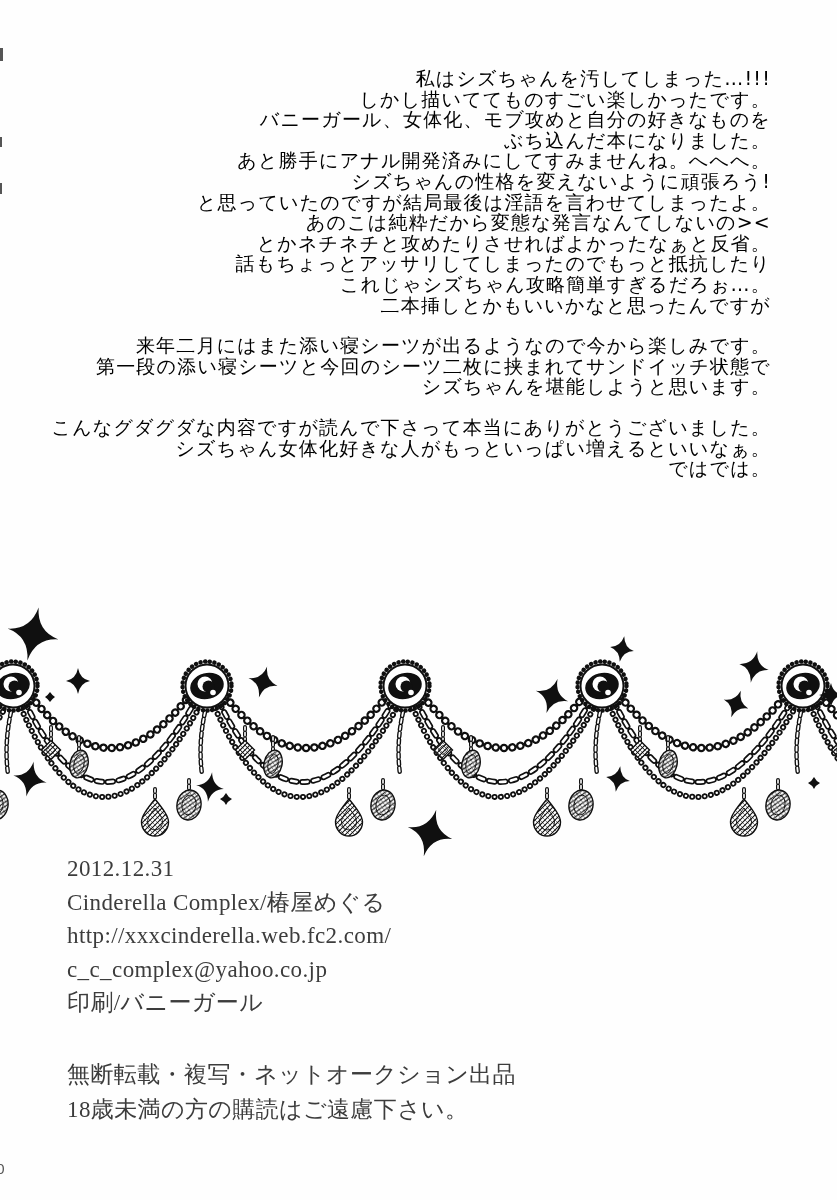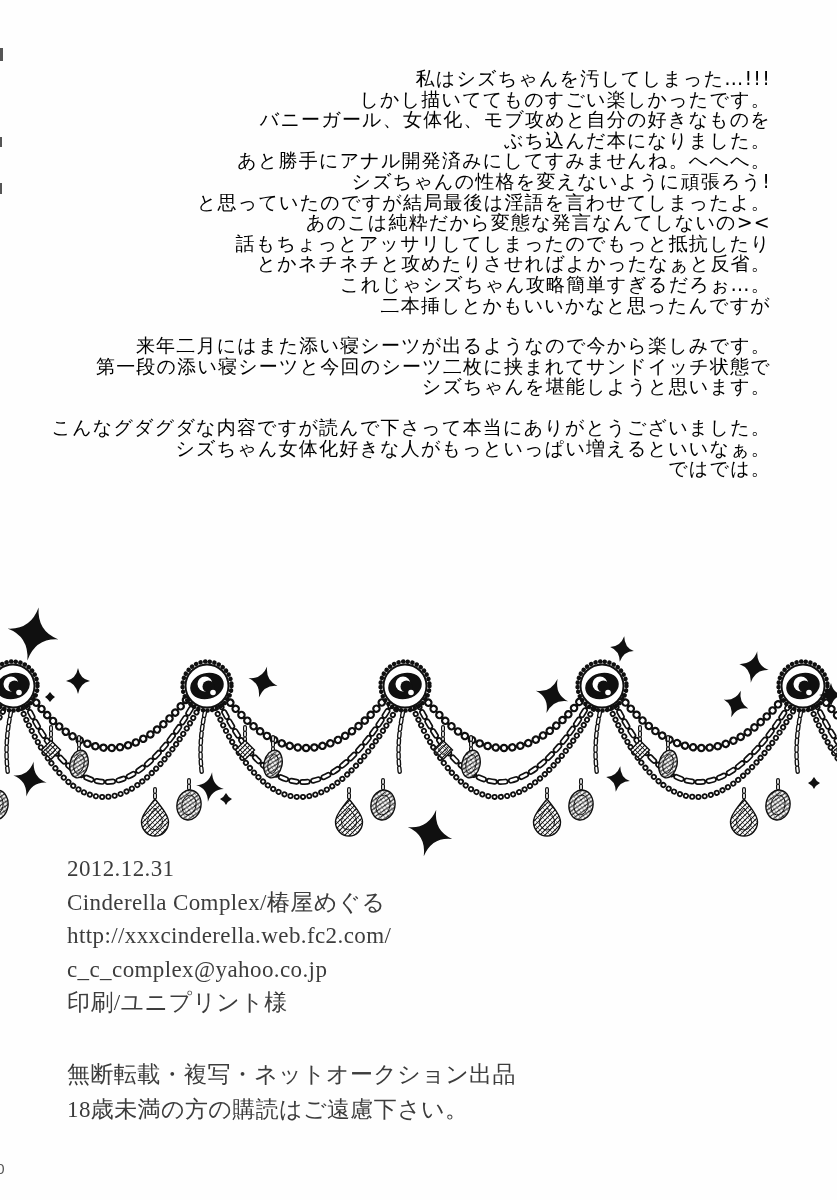--- a/index.html
+++ b/index.html
@@ -50,22 +50,22 @@
   <div class="afterword">
     <div class="para">
       <div>私はシズちゃんを汚してしまった…!!!</div>
       <div>しかし描いててものすごい楽しかったです。</div>
       <div>バニーガール、女体化、モブ攻めと自分の好きなものを</div>
       <div>ぶち込んだ本になりました。</div>
       <div>あと勝手にアナル開発済みにしてすみませんね。へへへ。</div>
       <div>シズちゃんの性格を変えないように頑張ろう!</div>
       <div>と思っていたのですが結局最後は淫語を言わせてしまったよ。</div>
       <div>あのこは純粋だから変態な発言なんてしないの&gt;&lt;</div>
+      <div>とかネチネチと攻めたりさせればよかったなぁと反省。</div>
       <div>話もちょっとアッサリしてしまったのでもっと抵抗したり</div>
-      <div>とかネチネチと攻めたりさせればよかったなぁと反省。</div>
       <div>これじゃシズちゃん攻略簡単すぎるだろぉ…。</div>
       <div>二本挿しとかもいいかなと思ったんですが</div>
     </div>
     <div class="para">
       <div>来年二月にはまた添い寝シーツが出るようなので今から楽しみです。</div>
       <div>第一段の添い寝シーツと今回のシーツ二枚に挟まれてサンドイッチ状態で</div>
       <div>シズちゃんを堪能しようと思います。</div>
     </div>
     <div class="para">
       <div>こんなグダグダな内容ですが読んで下さって本当にありがとうございました。</div>
@@ -371,21 +371,21 @@
       <g transform="translate(831 695) rotate(0)">
         <path d="M 0 -12 Q 2 -2 12 0 Q 2 2 0 12 Q -2 2 -12 0 Q -2 -2 0 -12 Z" fill="#101010"></path>
       </g>
     </svg>
 
   <div class="credits">
     <div>2012.12.31</div>
     <div>Cinderella Complex/椿屋めぐる</div>
     <div>http://xxxcinderella.web.fc2.com/</div>
     <div>c_c_complex@yahoo.co.jp</div>
-    <div>印刷/ユニプリント様</div>
+    <div>印刷/バニーガール</div>
   </div>
 
   <div class="notice">
     <div>無断転載・複写・ネットオークション出品</div>
     <div>18歳未満の方の購読はご遠慮下さい。</div>
   </div>
 
   <div class="pagenum">30</div>
 </div>
 

